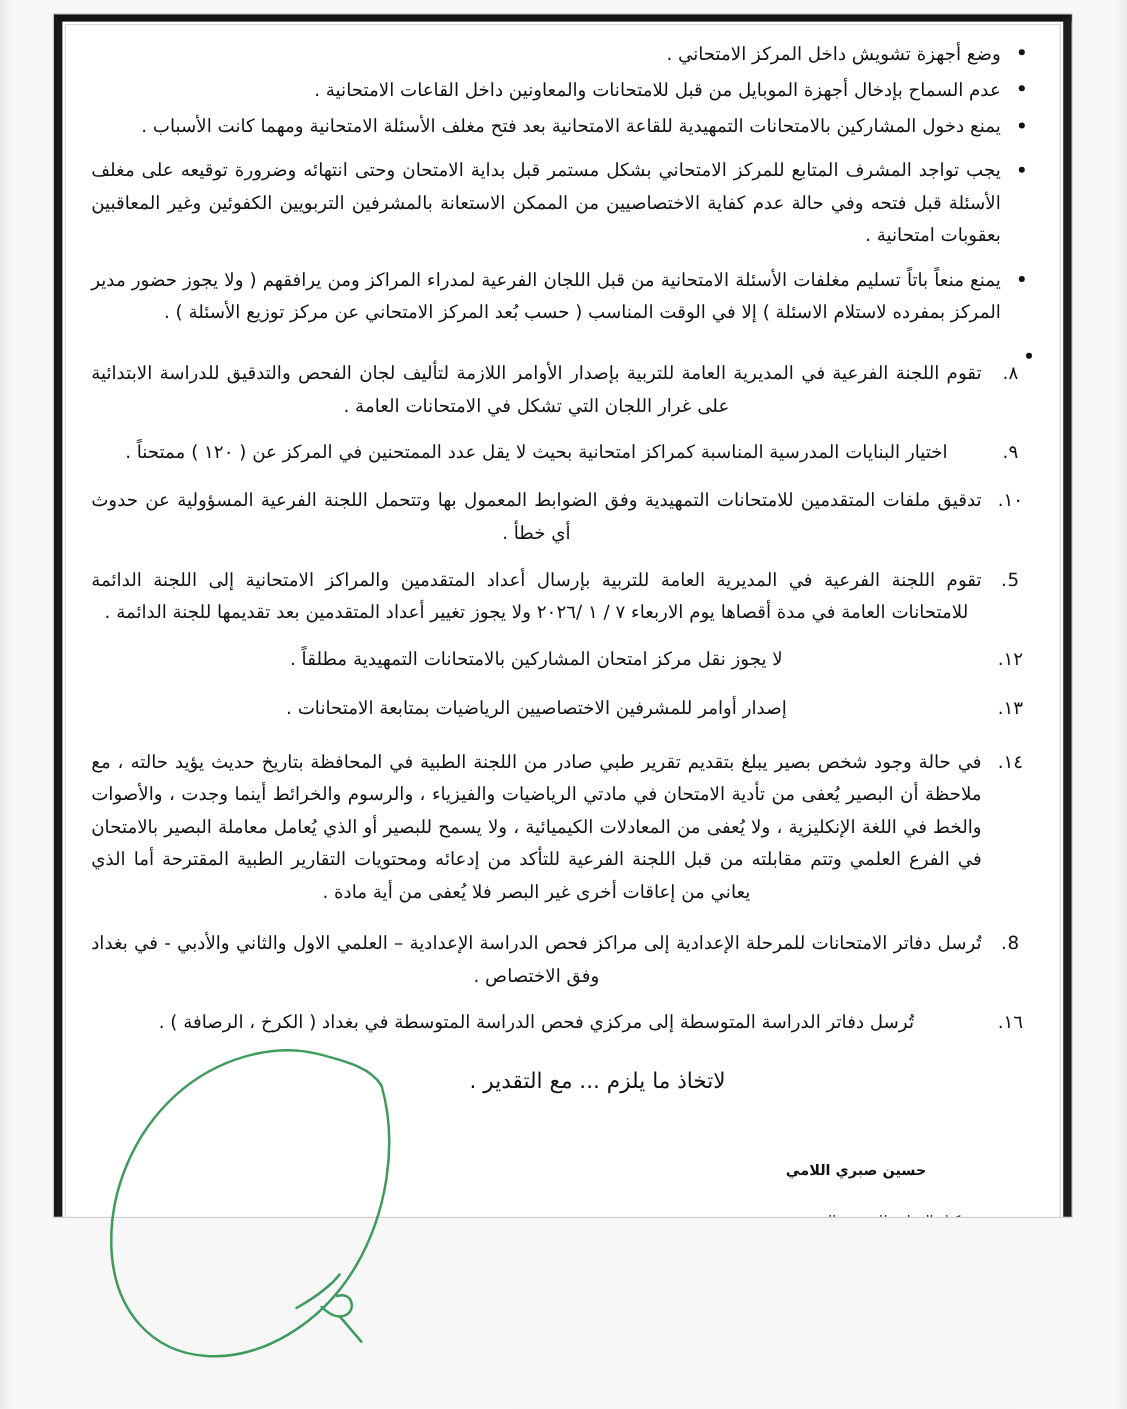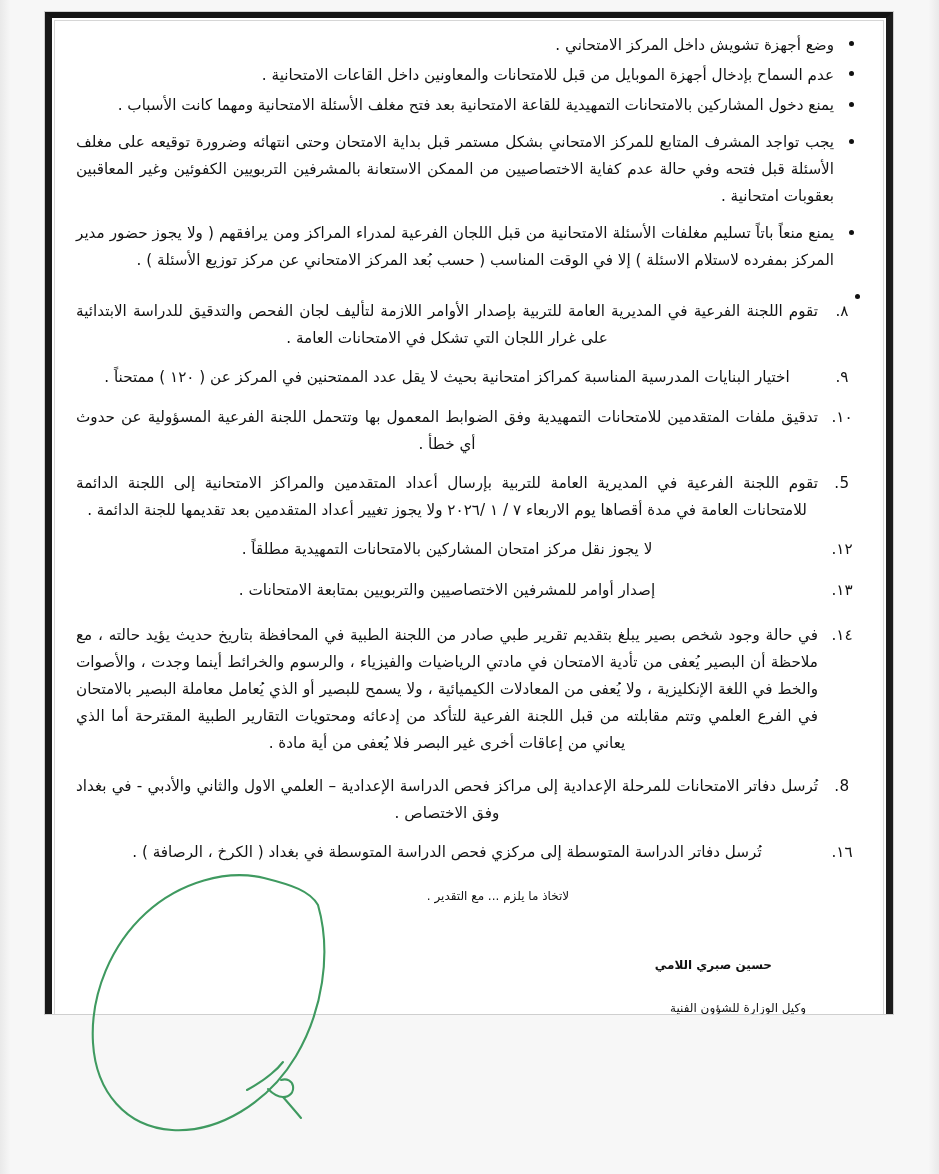--- a/index.html
+++ b/index.html
@@ -98,21 +98,21 @@
     font-size:15.2px;
     letter-spacing:.5px;
   }
   .num-item .txt{display:block;}
   .num-item.centered{text-align:center;text-align-last:center;}
 
   
   .closing{
     margin:20px 0 0 0;
     text-align:center;
-    font-size:12px;
+    font-size:18px;
     padding-left:60px;
   }
 
   
   .signature-block{
     margin-top:48px;
     padding-right:40px;
     text-align:right;
     font-size:12px;
     line-height:1.6;
@@ -189,21 +189,21 @@
           <span class="txt">تقوم اللجنة الفرعية في المديرية العامة للتربية بإرسال أعداد المتقدمين والمراكز الامتحانية إلى اللجنة الدائمة للامتحانات العامة في مدة أقصاها يوم الاربعاء ٧ / ١ /٢٠٢٦ ولا يجوز تغيير أعداد المتقدمين بعد تقديمها للجنة الدائمة .</span>
         </li>
 
         <li class="num-item centered" style="margin-bottom:14px">
           <span class="num">١٢.</span>
           <span class="txt">لا يجوز نقل مركز امتحان المشاركين بالامتحانات التمهيدية مطلقاً .</span>
         </li>
 
         <li class="num-item centered" style="margin-bottom:18px">
           <span class="num">١٣.</span>
-          <span class="txt">إصدار أوامر للمشرفين الاختصاصيين والتربويين بمتابعة الامتحانات .</span>
+          <span class="txt">إصدار أوامر للمشرفين الاختصاصيين الرياضيات بمتابعة الامتحانات .</span>
         </li>
 
         <li class="num-item" style="margin-bottom:16px">
           <span class="num">١٤.</span>
           <span class="txt">في حالة وجود شخص بصير يبلغ بتقديم تقرير طبي صادر من اللجنة الطبية في المحافظة بتاريخ حديث يؤيد حالته ، مع ملاحظة أن البصير يُعفى من تأدية الامتحان في مادتي الرياضيات والفيزياء ، والرسوم والخرائط أينما وجدت ، والأصوات والخط في اللغة الإنكليزية ، ولا يُعفى من المعادلات الكيميائية ، ولا يسمح للبصير أو الذي يُعامل معاملة البصير بالامتحان في الفرع العلمي وتتم مقابلته من قبل اللجنة الفرعية للتأكد من إدعائه ومحتويات التقارير الطبية المقترحة أما الذي يعاني من إعاقات أخرى غير البصر فلا يُعفى من أية مادة .</span>
         </li>
 
         <li class="num-item">
           <span class="num">8.</span>
           <span class="txt">تُرسل دفاتر الامتحانات للمرحلة الإعدادية إلى مراكز فحص الدراسة الإعدادية – العلمي الاول والثاني والأدبي - في بغداد وفق الاختصاص .</span>

